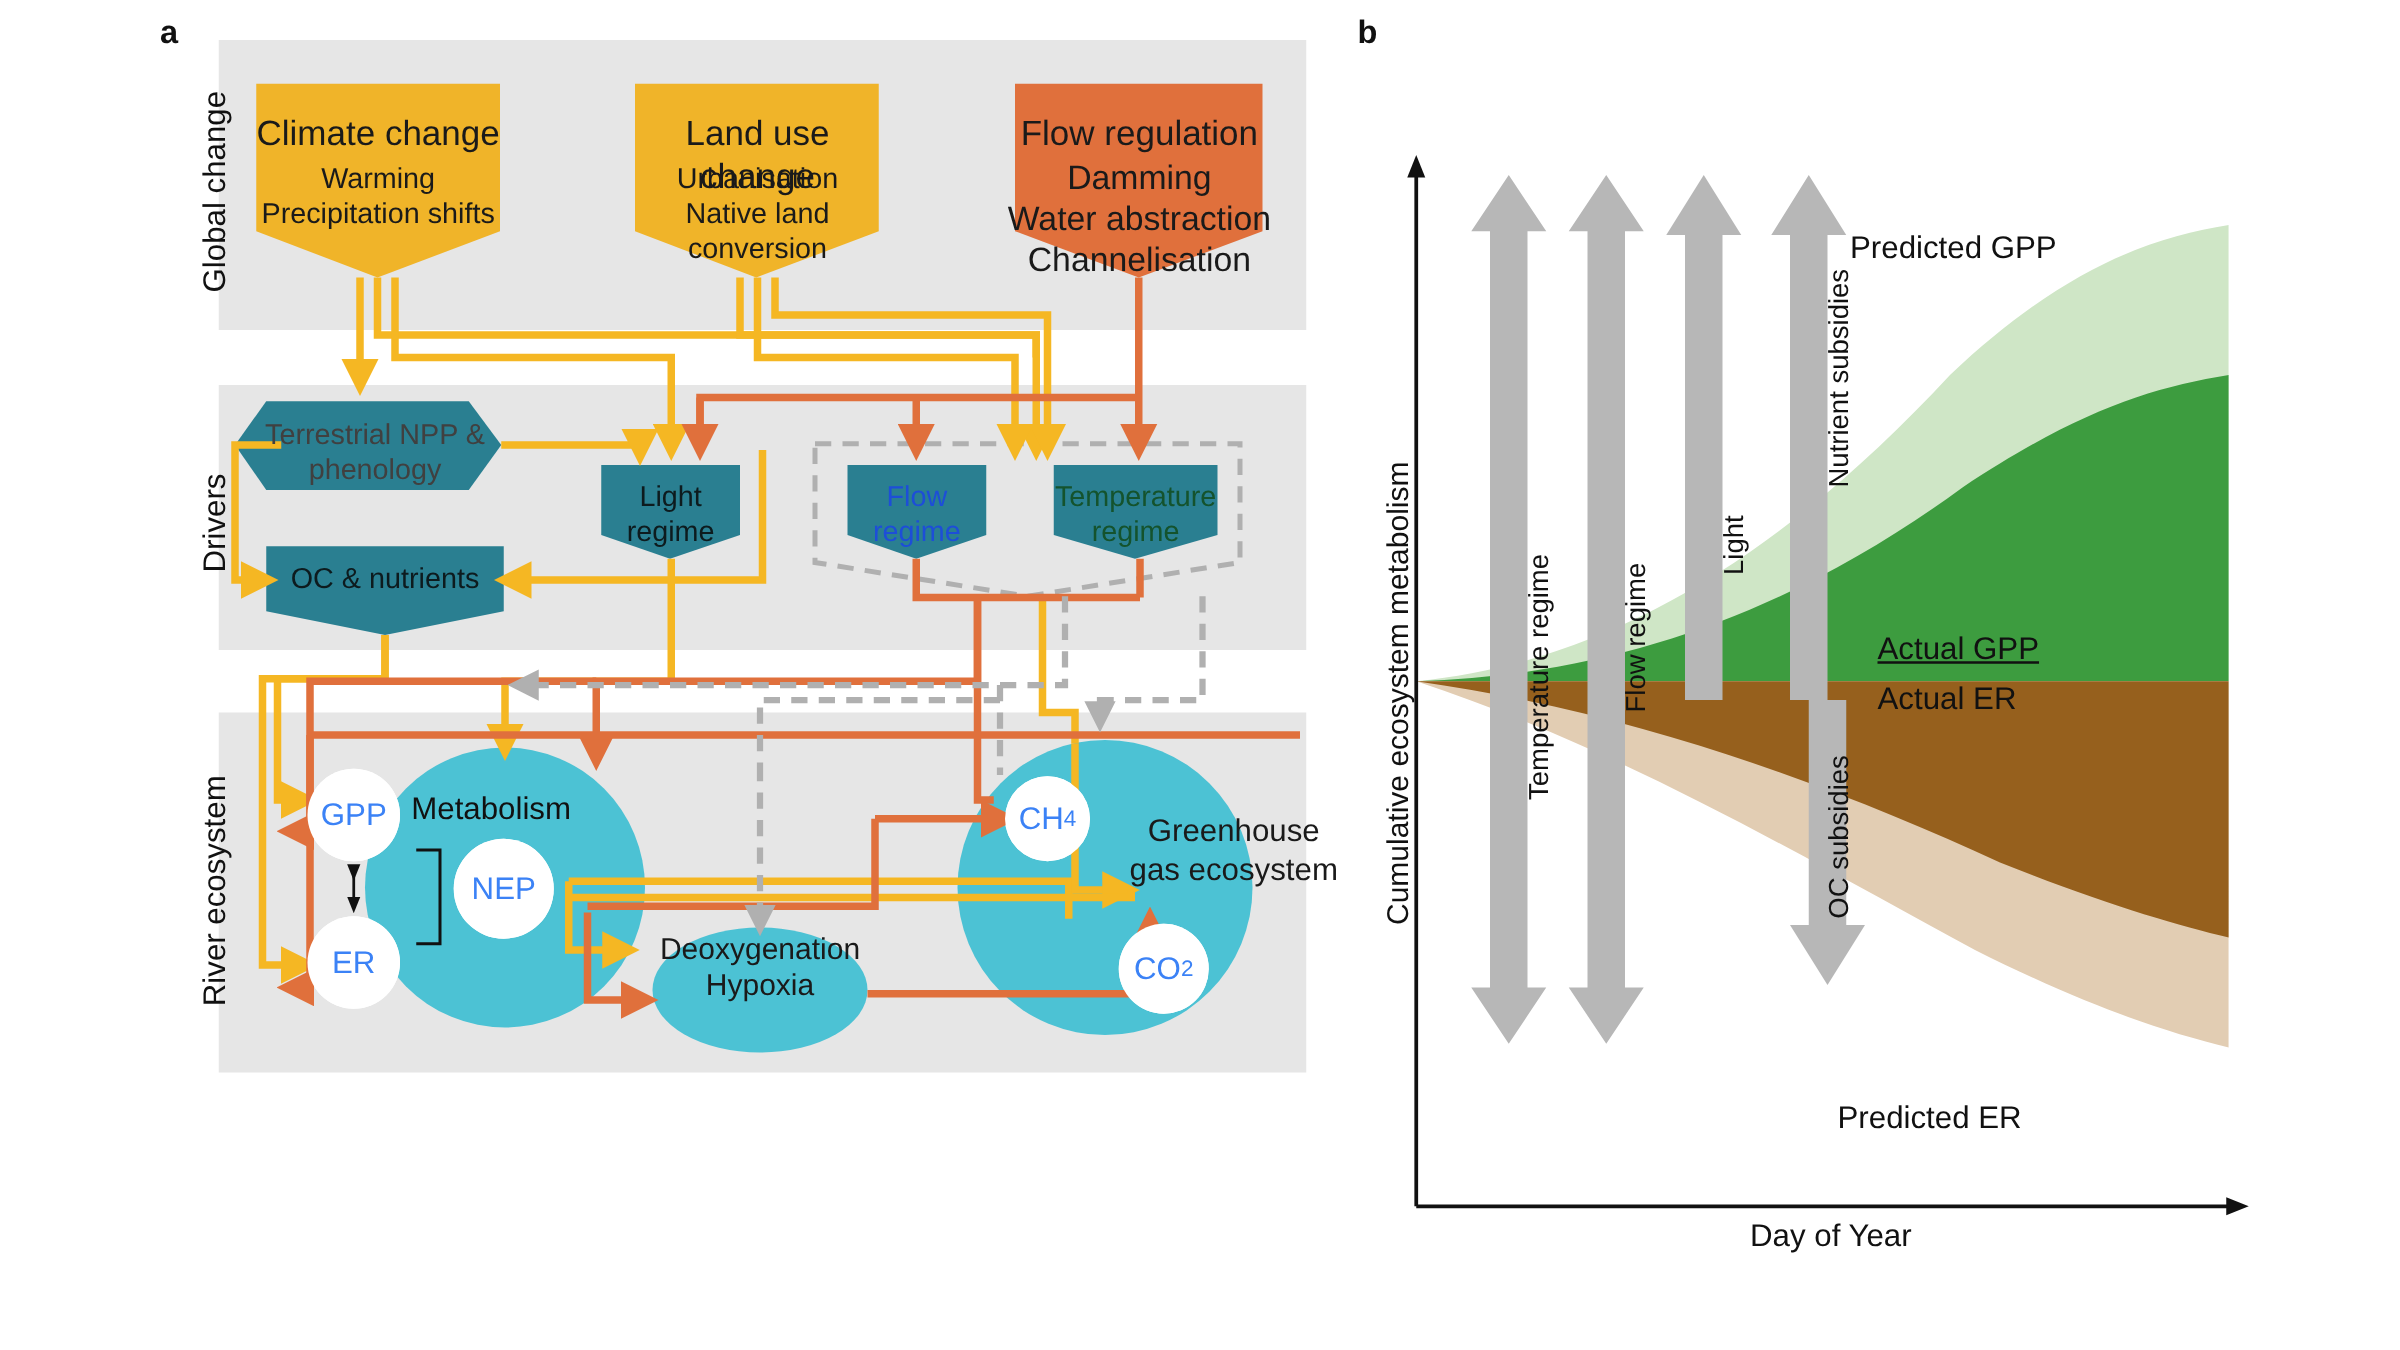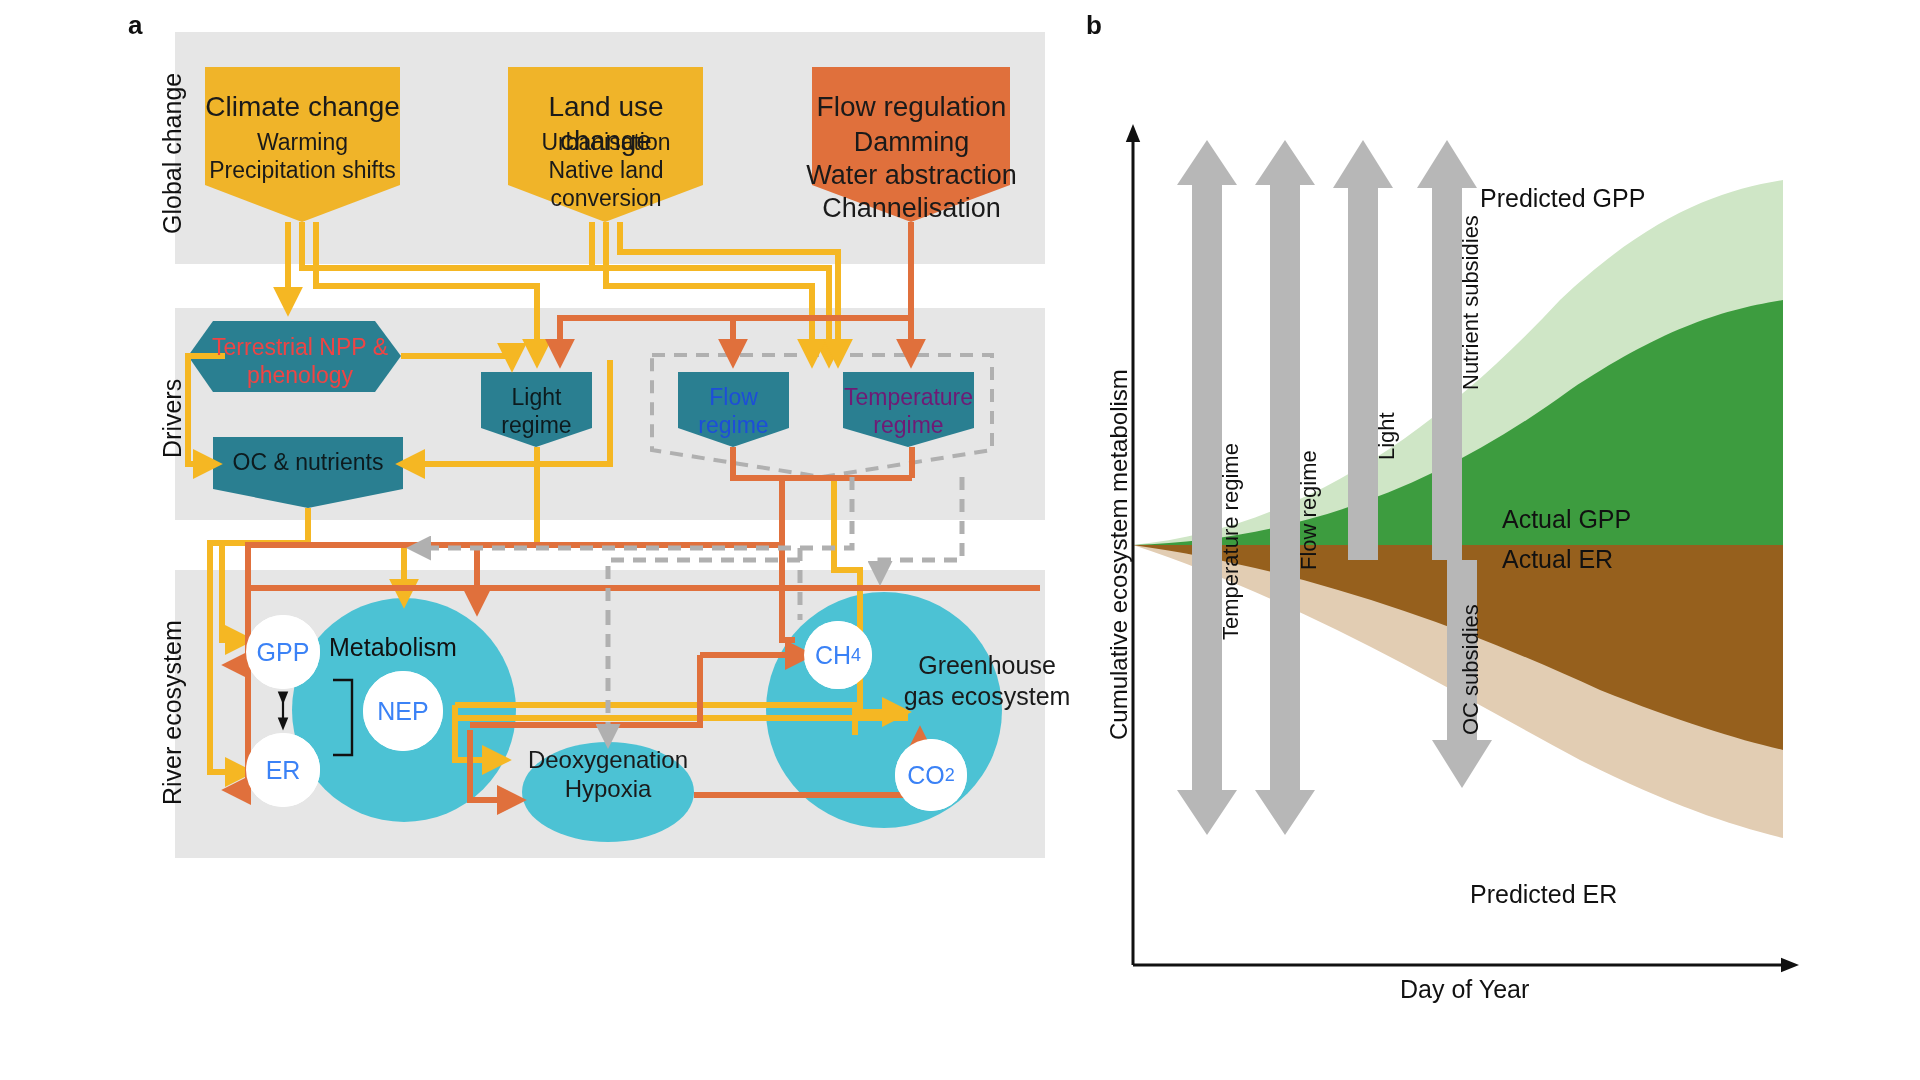--- a/index.html
+++ b/index.html
@@ -163,40 +163,40 @@
 
 <div class="nodetext" style="left:810px;top:90px;width:203px;font-size:28px;">
   <span>Flow regulation</span>
 </div>
 <div class="nodetext" style="left:806px;top:126px;width:211px;font-size:27px;">
   <div>Damming</div>
   <div>Water abstraction</div>
   <div>Channelisation</div>
 </div>
 
-<div class="nodetext" style="left:205px;top:333px;width:190px;font-size:23px;color:#ef4444;">
+<div class="nodetext" style="left:205px;top:333px;width:190px;font-size:23px;color:#404040;">
   <div>Terrestrial NPP &amp;</div>
   <div>phenology</div>
 </div>
 
 <div class="nodetext" style="left:213px;top:448px;width:190px;font-size:23px;color:#0d1b1e;">
   <div>OC &amp; nutrients</div>
 </div>
 
 <div class="nodetext" style="left:481px;top:383px;width:111px;font-size:23px;color:#0d1b1e;">
   <div>Light</div>
   <div>regime</div>
 </div>
 
 <div class="nodetext" style="left:678px;top:383px;width:111px;font-size:23px;color:#1d4ed8;">
   <div>Flow</div>
   <div>regime</div>
 </div>
 
-<div class="nodetext" style="left:843px;top:383px;width:131px;font-size:23px;color:#701a75;">
+<div class="nodetext" style="left:843px;top:383px;width:131px;font-size:23px;color:#14532d;">
   <div>Temperature</div>
   <div>regime</div>
 </div>
 
 <div class="wcirc" style="left:246px;top:615px;width:74px;height:74px;">GPP</div>
 <div class="wcirc" style="left:246px;top:733px;width:74px;height:74px;">ER</div>
 <div class="wcirc" style="left:363px;top:671px;width:80px;height:80px;">NEP</div>
 
 <div class="freetext" style="left:329px;top:633px;">Metabolism</div>
 
@@ -248,21 +248,21 @@
     <path d="M1447,140 L1477,188 H1462 V560 H1432 V188 H1417 Z"></path>
 
     <path d="M1447,560 H1477 V740 H1492 L1462,788 L1432,740 H1447 Z"></path>
   </g>
 </svg>
 
 <div class="vlabel" style="left:1105px;top:740px;">Cumulative ecosystem metabolism</div>
 <div class="freetext" style="left:1400px;top:975px;">Day of Year</div>
 
 <div class="freetext" style="left:1480px;top:152px;margin-top:32px;">Predicted GPP</div>
-<div class="freetext" style="left:1502px;top:505px;">Actual GPP</div>
+<div class="freetext" style="left:1502px;top:505px;text-decoration:underline;">Actual GPP</div>
 <div class="freetext" style="left:1502px;top:545px;">Actual ER</div>
 <div class="freetext" style="left:1470px;top:880px;">Predicted ER</div>
 
 <div class="vlabel" style="left:1218px;top:640px;font-size:22px;">Temperature regime</div>
 <div class="vlabel" style="left:1296px;top:570px;font-size:22px;">Flow regime</div>
 <div class="vlabel" style="left:1374px;top:460px;font-size:22px;">Light</div>
 <div class="vlabel" style="left:1458px;top:390px;font-size:22px;">Nutrient subsidies</div>
 <div class="vlabel" style="left:1458px;top:735px;font-size:22px;">OC subsidies</div>
 
 </body></html>

